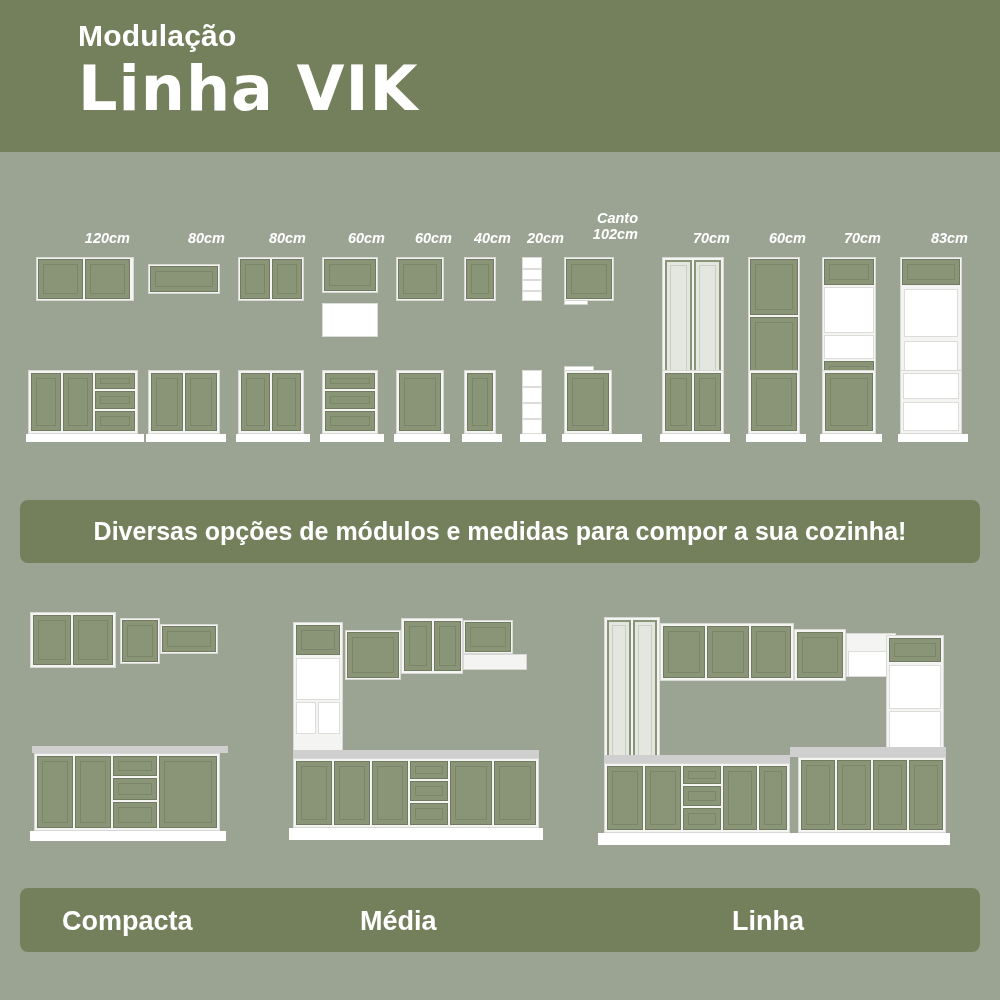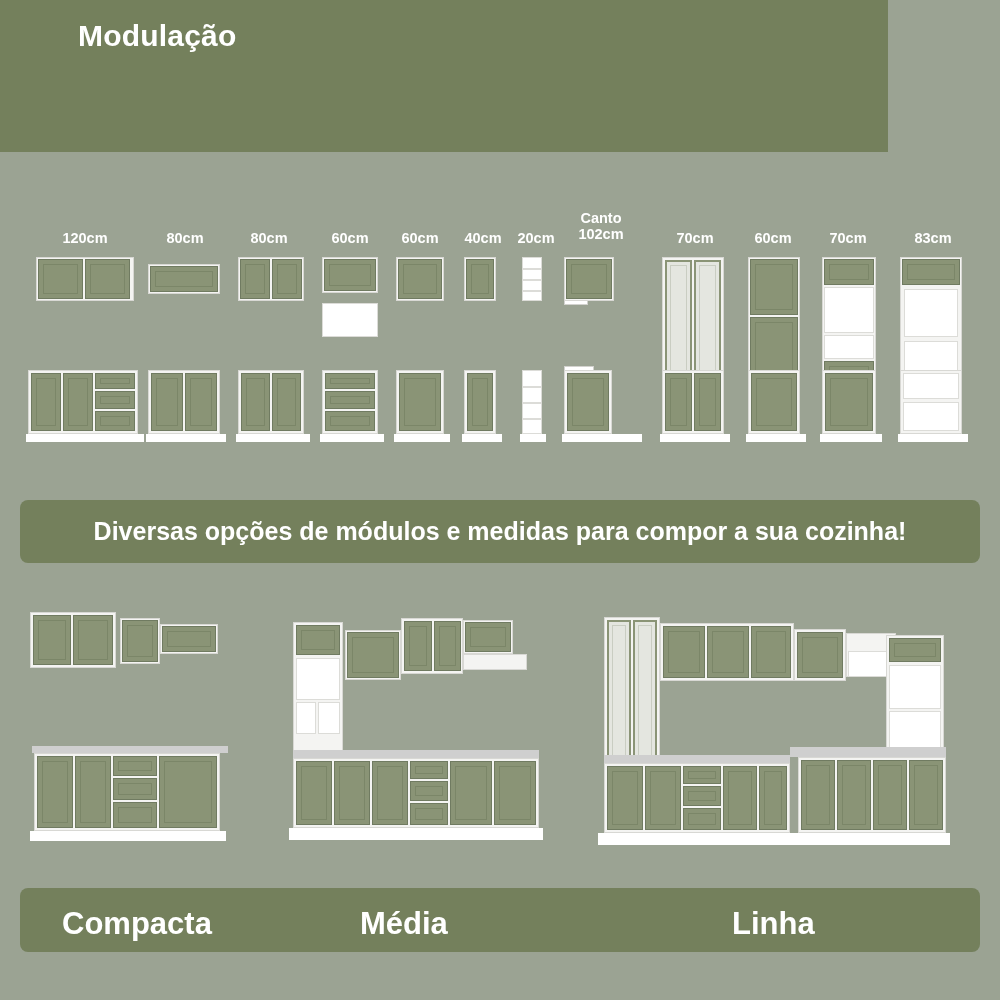--- a/index.html
+++ b/index.html
@@ -5,40 +5,41 @@
   html,body{margin:0;padding:0;}
   body{
     width:1000px;height:1000px;
     background:#9ba393;
     font-family:"Liberation Sans", sans-serif;
     overflow:hidden;
     position:relative;
   }
   
   .header{
-    position:absolute;left:0;top:0;width:888px;height:152px;
+    position:absolute;left:0;top:0;width:1000px;height:152px;
     background:#74805c;
     box-sizing:border-box;
     padding:18px 0 0 78px;
   }
   .header .sub{
     color:#ffffff;font-size:30px;font-weight:bold;letter-spacing:.2px;
     line-height:36px;
   }
   .header .title{
     color:#ffffff;font-size:62px;font-weight:bold;letter-spacing:1px;
     line-height:70px;font-family:"DejaVu Sans", sans-serif;
   }
   
   .modules{
     position:absolute;left:0;top:152px;width:1000px;height:330px;
   }
   .mod{
     position:absolute;
-    text-align:center;
+    text-align:right;
+    font-style:italic;
   }
   .mod .lbl{
     color:#ffffff;font-size:14.5px;font-weight:bold;
     white-space:pre-line;line-height:16px;
   }
   
   .cab{position:absolute;box-sizing:border-box;}
   .white{background:#f4f4f2;border:1px solid #d8d8d4;}
   .whitebox{background:#ffffff;border:1px solid #d2d2ce;}
   
@@ -65,30 +66,31 @@
     background:#74805c;border-radius:8px;
     display:flex;align-items:center;justify-content:center;
   }
   .banner span{color:#fff;font-size:25px;font-weight:bold;}
   
   .footbar{
     position:absolute;left:20px;top:888px;width:960px;height:64px;
     background:#74805c;border-radius:8px;
   }
   .footlbl{
-    position:absolute;color:#ffffff;font-size:31px;font-weight:bold;
+    position:absolute;color:#ffffff;font-size:27px;font-weight:bold;
     top:906px;
   }
   .scene{position:absolute;}
 </style>
 </head>
 <body>
 
 <div class="header">
   <div class="sub">Modulação</div>
+  <div class="title">Linha VIK</div>
 </div>
 
 <div class="modules">
 
   <div class="mod" style="left:40px;top:78px;width:90px;">
     <div class="lbl">120cm</div>
   </div>
   <div class="mod" style="left:145px;top:78px;width:80px;">
     <div class="lbl">80cm</div>
   </div>

